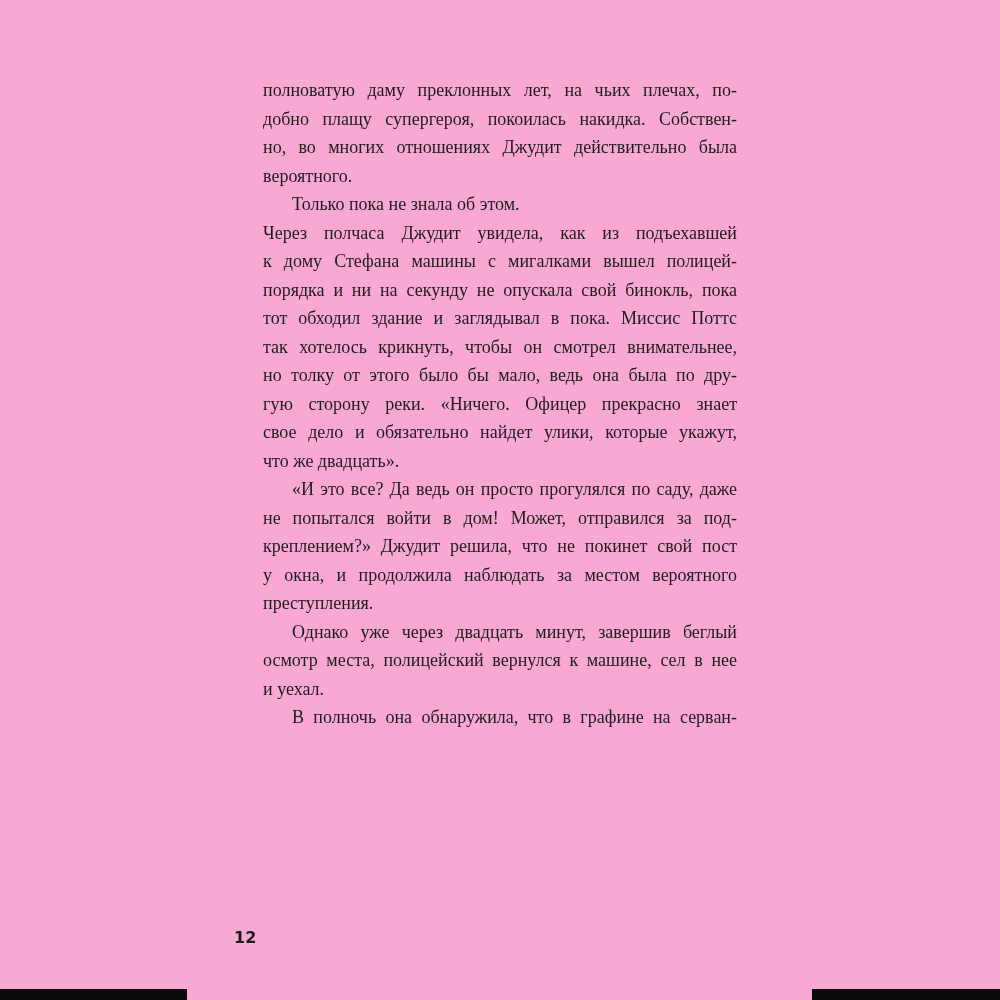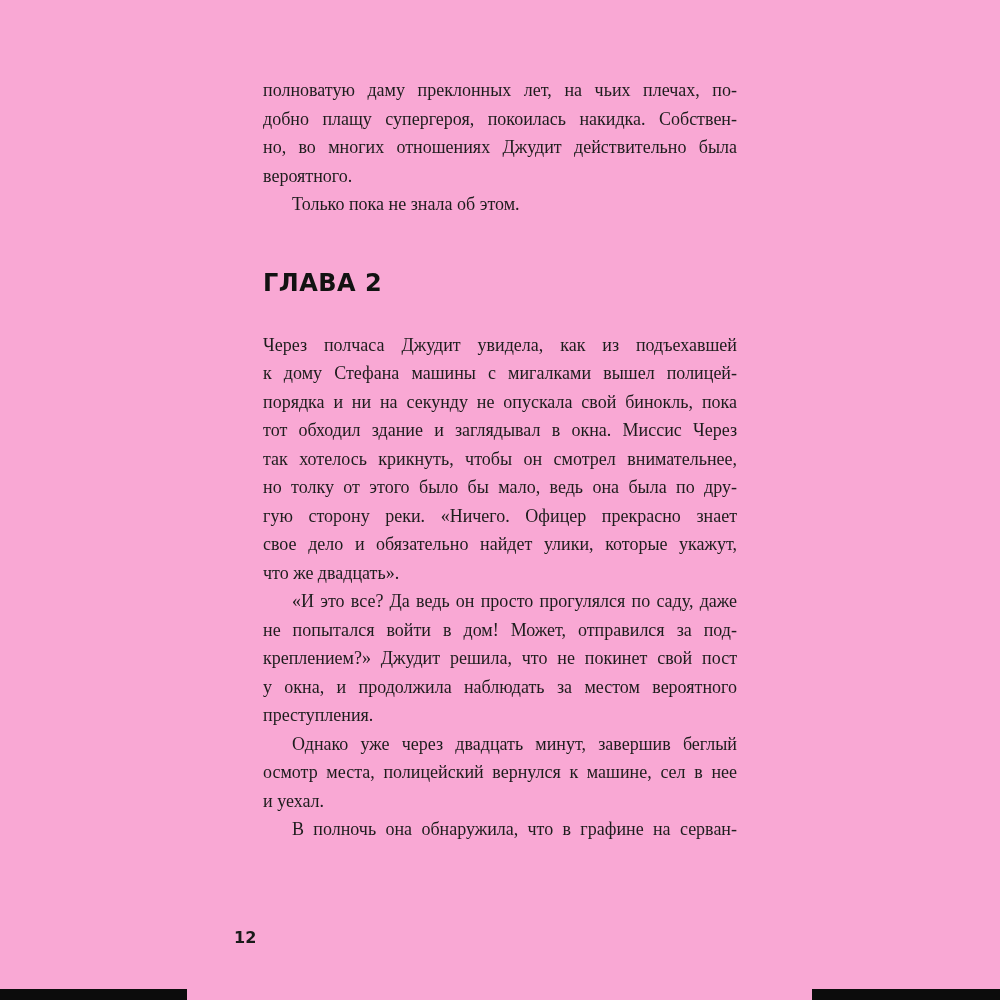--- a/index.html
+++ b/index.html
@@ -87,28 +87,27 @@
           <div class="line">полноватую даму преклонных лет, на чьих плечах, по-</div>
           <div class="line">добно плащу супергероя, покоилась накидка. Собствен-</div>
           <div class="line">но, во многих отношениях Джудит действительно была</div>
           <div class="line last-left">вероятного.</div>
         </div>
         <div class="para">
           <div class="line indent last-left">Только пока не знала об этом.</div>
         </div>
       </div>
 
-    <div class="chapter-heading">ГЛАВА 2</div>
 
     <div>
         <div class="para">
           <div class="line">Через полчаса Джудит увидела, как из подъехавшей</div>
           <div class="line">к дому Стефана машины с мигалками вышел полицей-</div>
           <div class="line">порядка и ни на секунду не опускала свой бинокль, пока</div>
-          <div class="line">тот обходил здание и заглядывал в окна. Миссис Через</div>
+          <div class="line">тот обходил здание и заглядывал в пока. Миссис Поттс</div>
           <div class="line">так хотелось крикнуть, чтобы он смотрел внимательнее,</div>
           <div class="line">но толку от этого было бы мало, ведь она была по дру-</div>
           <div class="line">гую сторону реки. «Ничего. Офицер прекрасно знает</div>
           <div class="line">свое дело и обязательно найдет улики, которые укажут,</div>
           <div class="line last-left">что же двадцать».</div>
         </div>
         <div class="para">
           <div class="line indent">«И это все? Да ведь он просто прогулялся по саду, даже</div>
           <div class="line">не попытался войти в дом! Может, отправился за под-</div>
           <div class="line">креплением?» Джудит решила, что не покинет свой пост</div>

